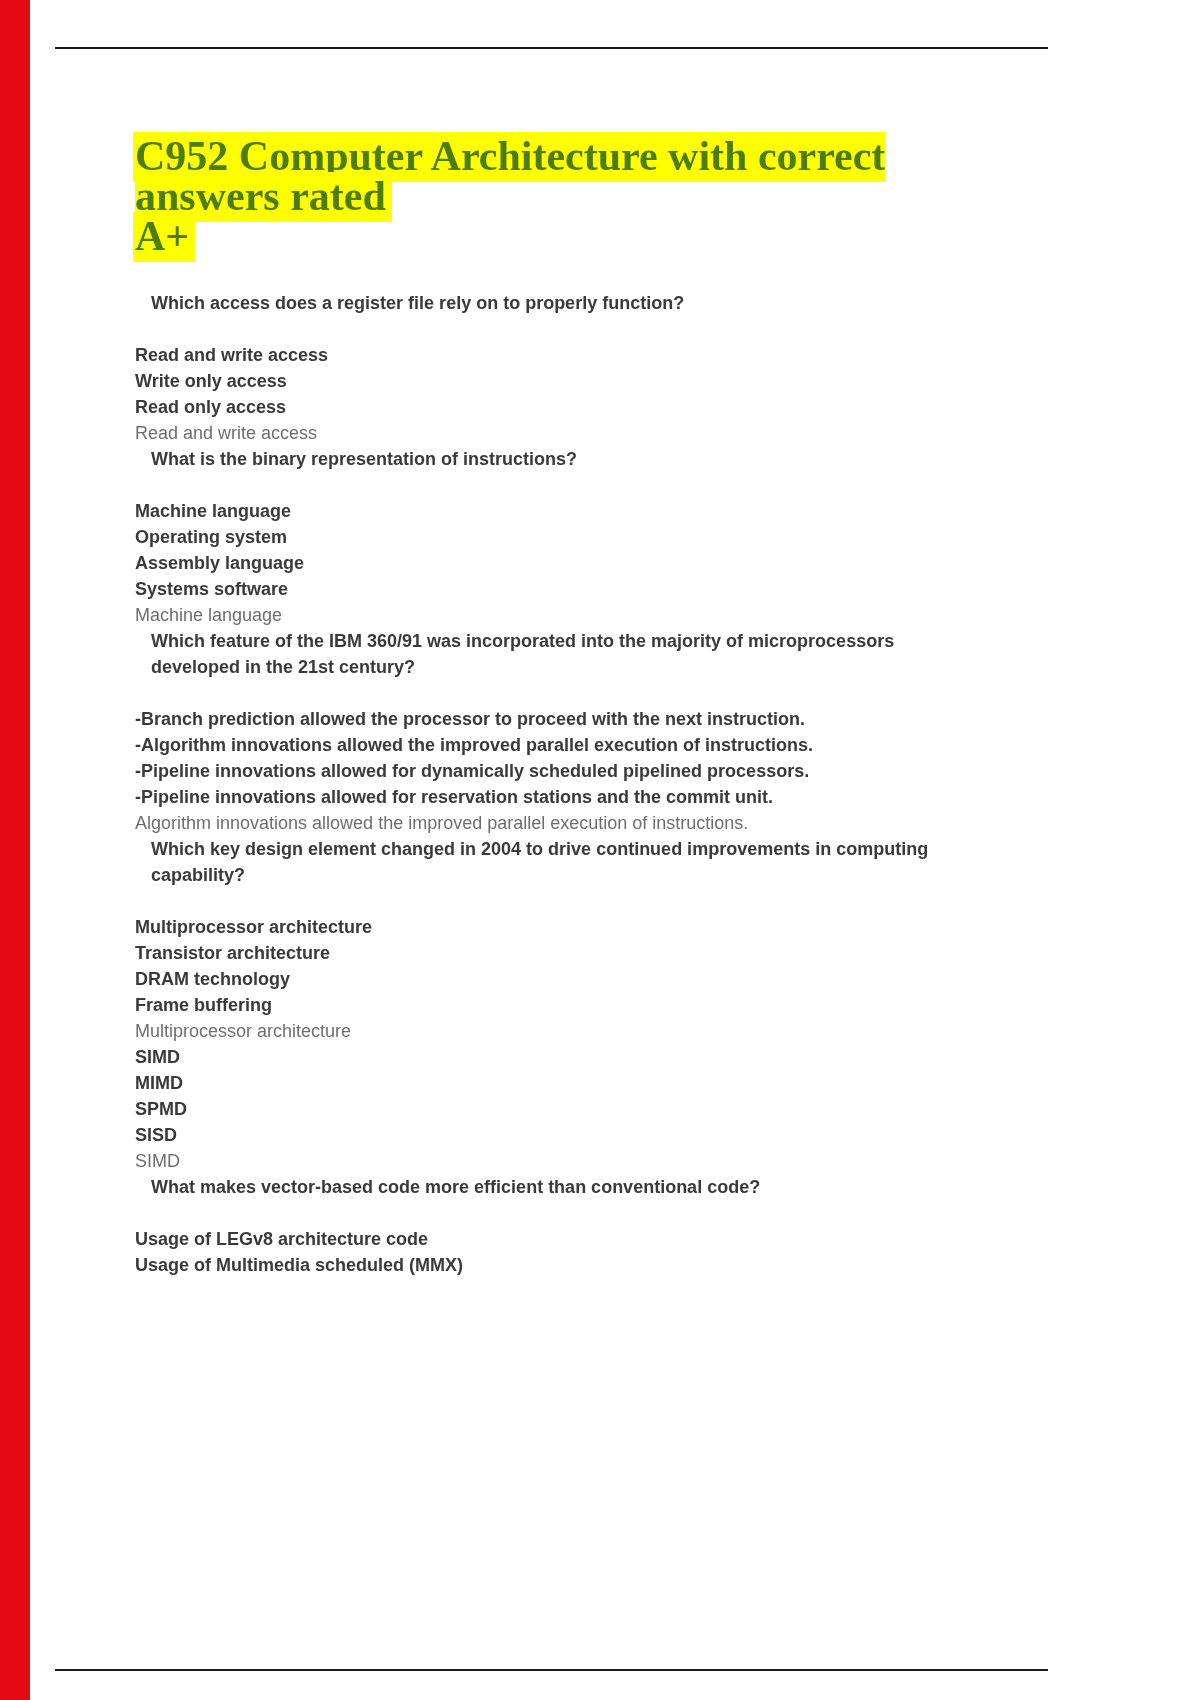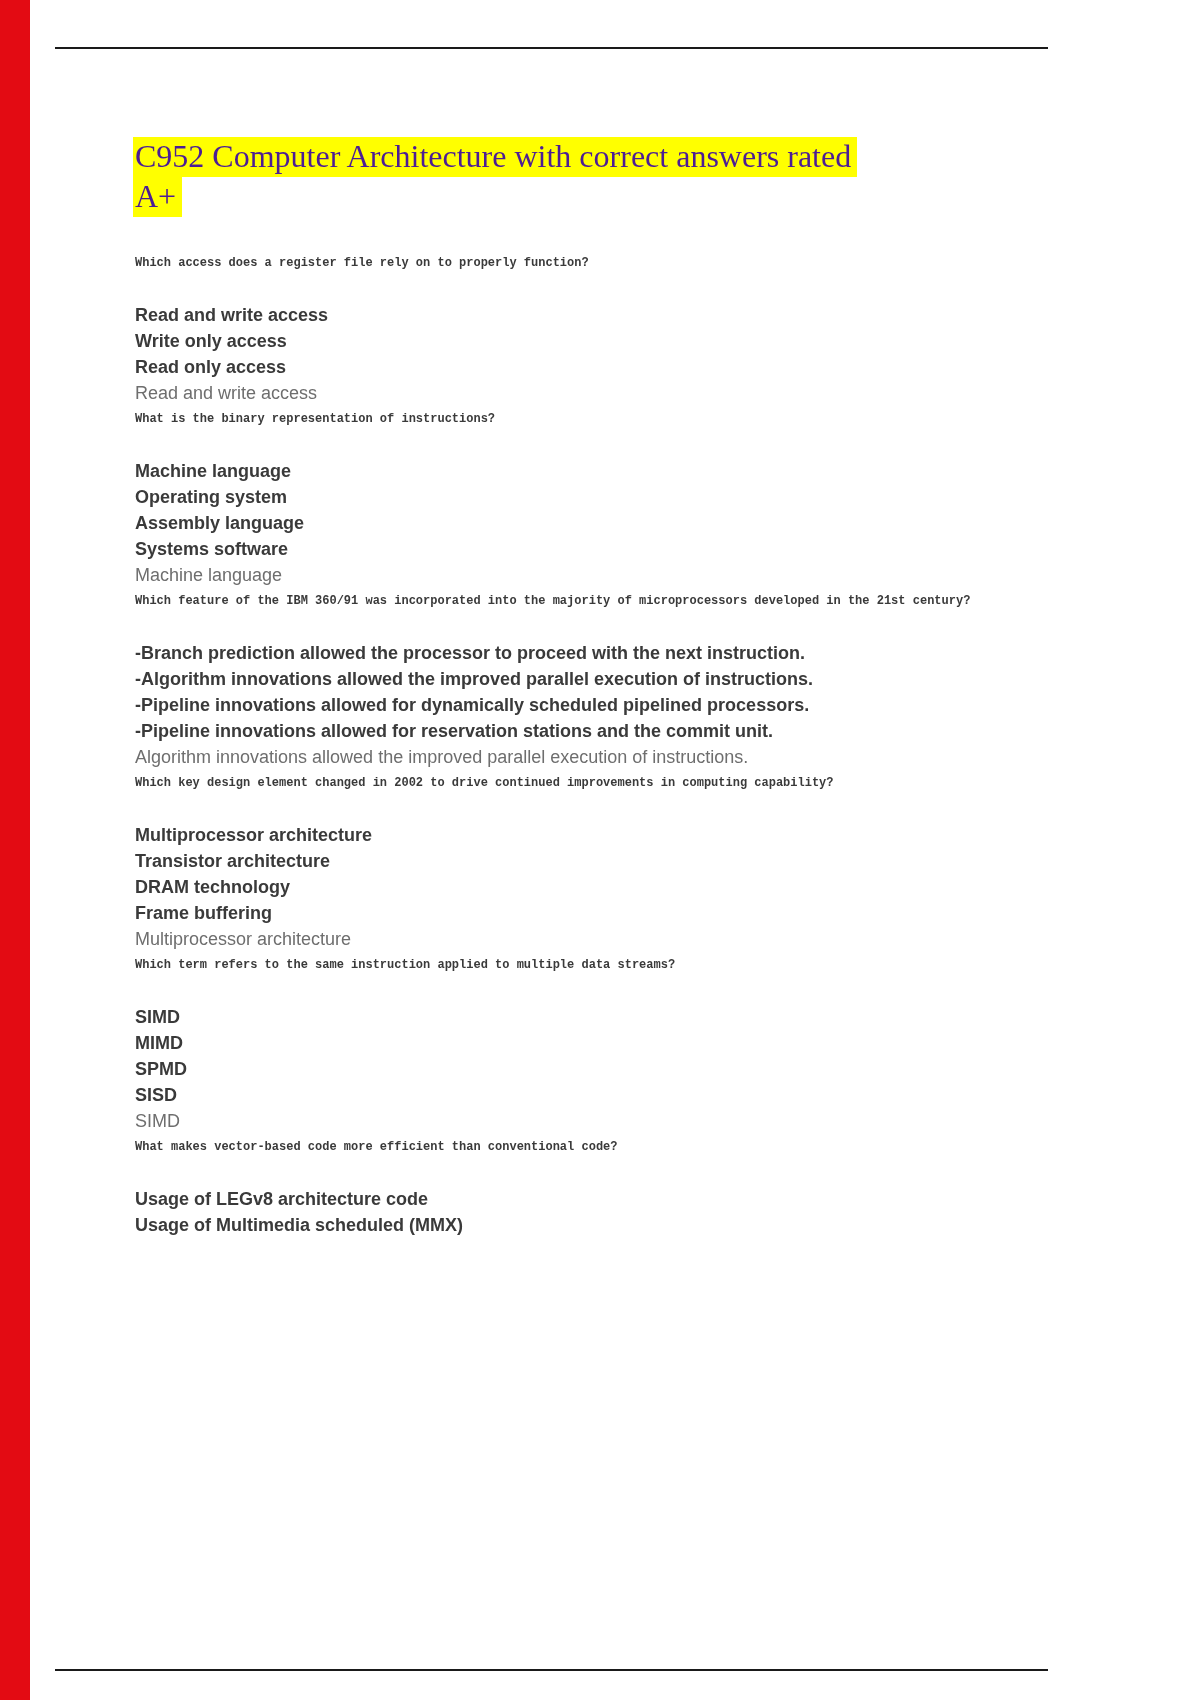--- a/index.html
+++ b/index.html
@@ -33,39 +33,38 @@
   .rule-top { top: 47px; }
   .rule-bottom { top: 1669px; }
   .content {
     position: absolute;
     left: 135px;
     top: 136px;
     width: 843px;
   }
   .title {
     font-family: "Liberation Serif", serif;
-    font-weight: normal;
-    font-size: 32px;
+    font-weight: bold;
+    font-size: 42px;
     line-height: 40px;
-    color: #4c1d95;
+    color: #4d7c0f;
     margin: 0 0 34px 0;
   }
   .title .hl {
     background: var(--highlight_yellow, #ffff00);
     padding: 1px 6px 3px 2px;
     margin-left: -2px;
   }
   .qa { margin: 0; }
   .q {
     font-weight: bold;
     color: var(--text_dark, #3a3a3a);
-    font-size: 12px;
+    font-size: 18px;
     line-height: 26px;
-    margin: 0 0 26px 0;
-    font-family: Liberation Mono, monospace;
+    margin: 0 0 26px 16px;
   }
   .opt {
     font-weight: bold;
     color: var(--text_dark, #3a3a3a);
     font-size: 18px;
     line-height: 26px;
   }
   .ans {
     font-weight: normal;
     color: var(--text_answer, #6e6e6e);
@@ -104,30 +103,29 @@
     <section class="qa">
       <p class="q">Which feature of the IBM 360/91 was incorporated into the majority of microprocessors developed in the 21st century?</p>
       <div class="opt">-Branch prediction allowed the processor to proceed with the next instruction.</div>
       <div class="opt">-Algorithm innovations allowed the improved parallel execution of instructions.</div>
       <div class="opt">-Pipeline innovations allowed for dynamically scheduled pipelined processors.</div>
       <div class="opt">-Pipeline innovations allowed for reservation stations and the commit unit.</div>
       <div class="ans">Algorithm innovations allowed the improved parallel execution of instructions.</div>
     </section>
 
     <section class="qa">
-      <p class="q">Which key design element changed in 2002 to drive continued improvements in computing capability?</p>
+      <p class="q">Which key design element changed in 2004 to drive continued improvements in computing capability?</p>
       <div class="opt">Multiprocessor architecture</div>
       <div class="opt">Transistor architecture</div>
       <div class="opt">DRAM technology</div>
       <div class="opt">Frame buffering</div>
       <div class="ans">Multiprocessor architecture</div>
     </section>
 
     <section class="qa">
-      <p class="q">Which term refers to the same instruction applied to multiple data streams?</p>
       <div class="opt">SIMD</div>
       <div class="opt">MIMD</div>
       <div class="opt">SPMD</div>
       <div class="opt">SISD</div>
       <div class="ans">SIMD</div>
     </section>
 
     <section class="qa">
       <p class="q">What makes vector-based code more efficient than conventional code?</p>
       <div class="opt">Usage of LEGv8 architecture code</div>

